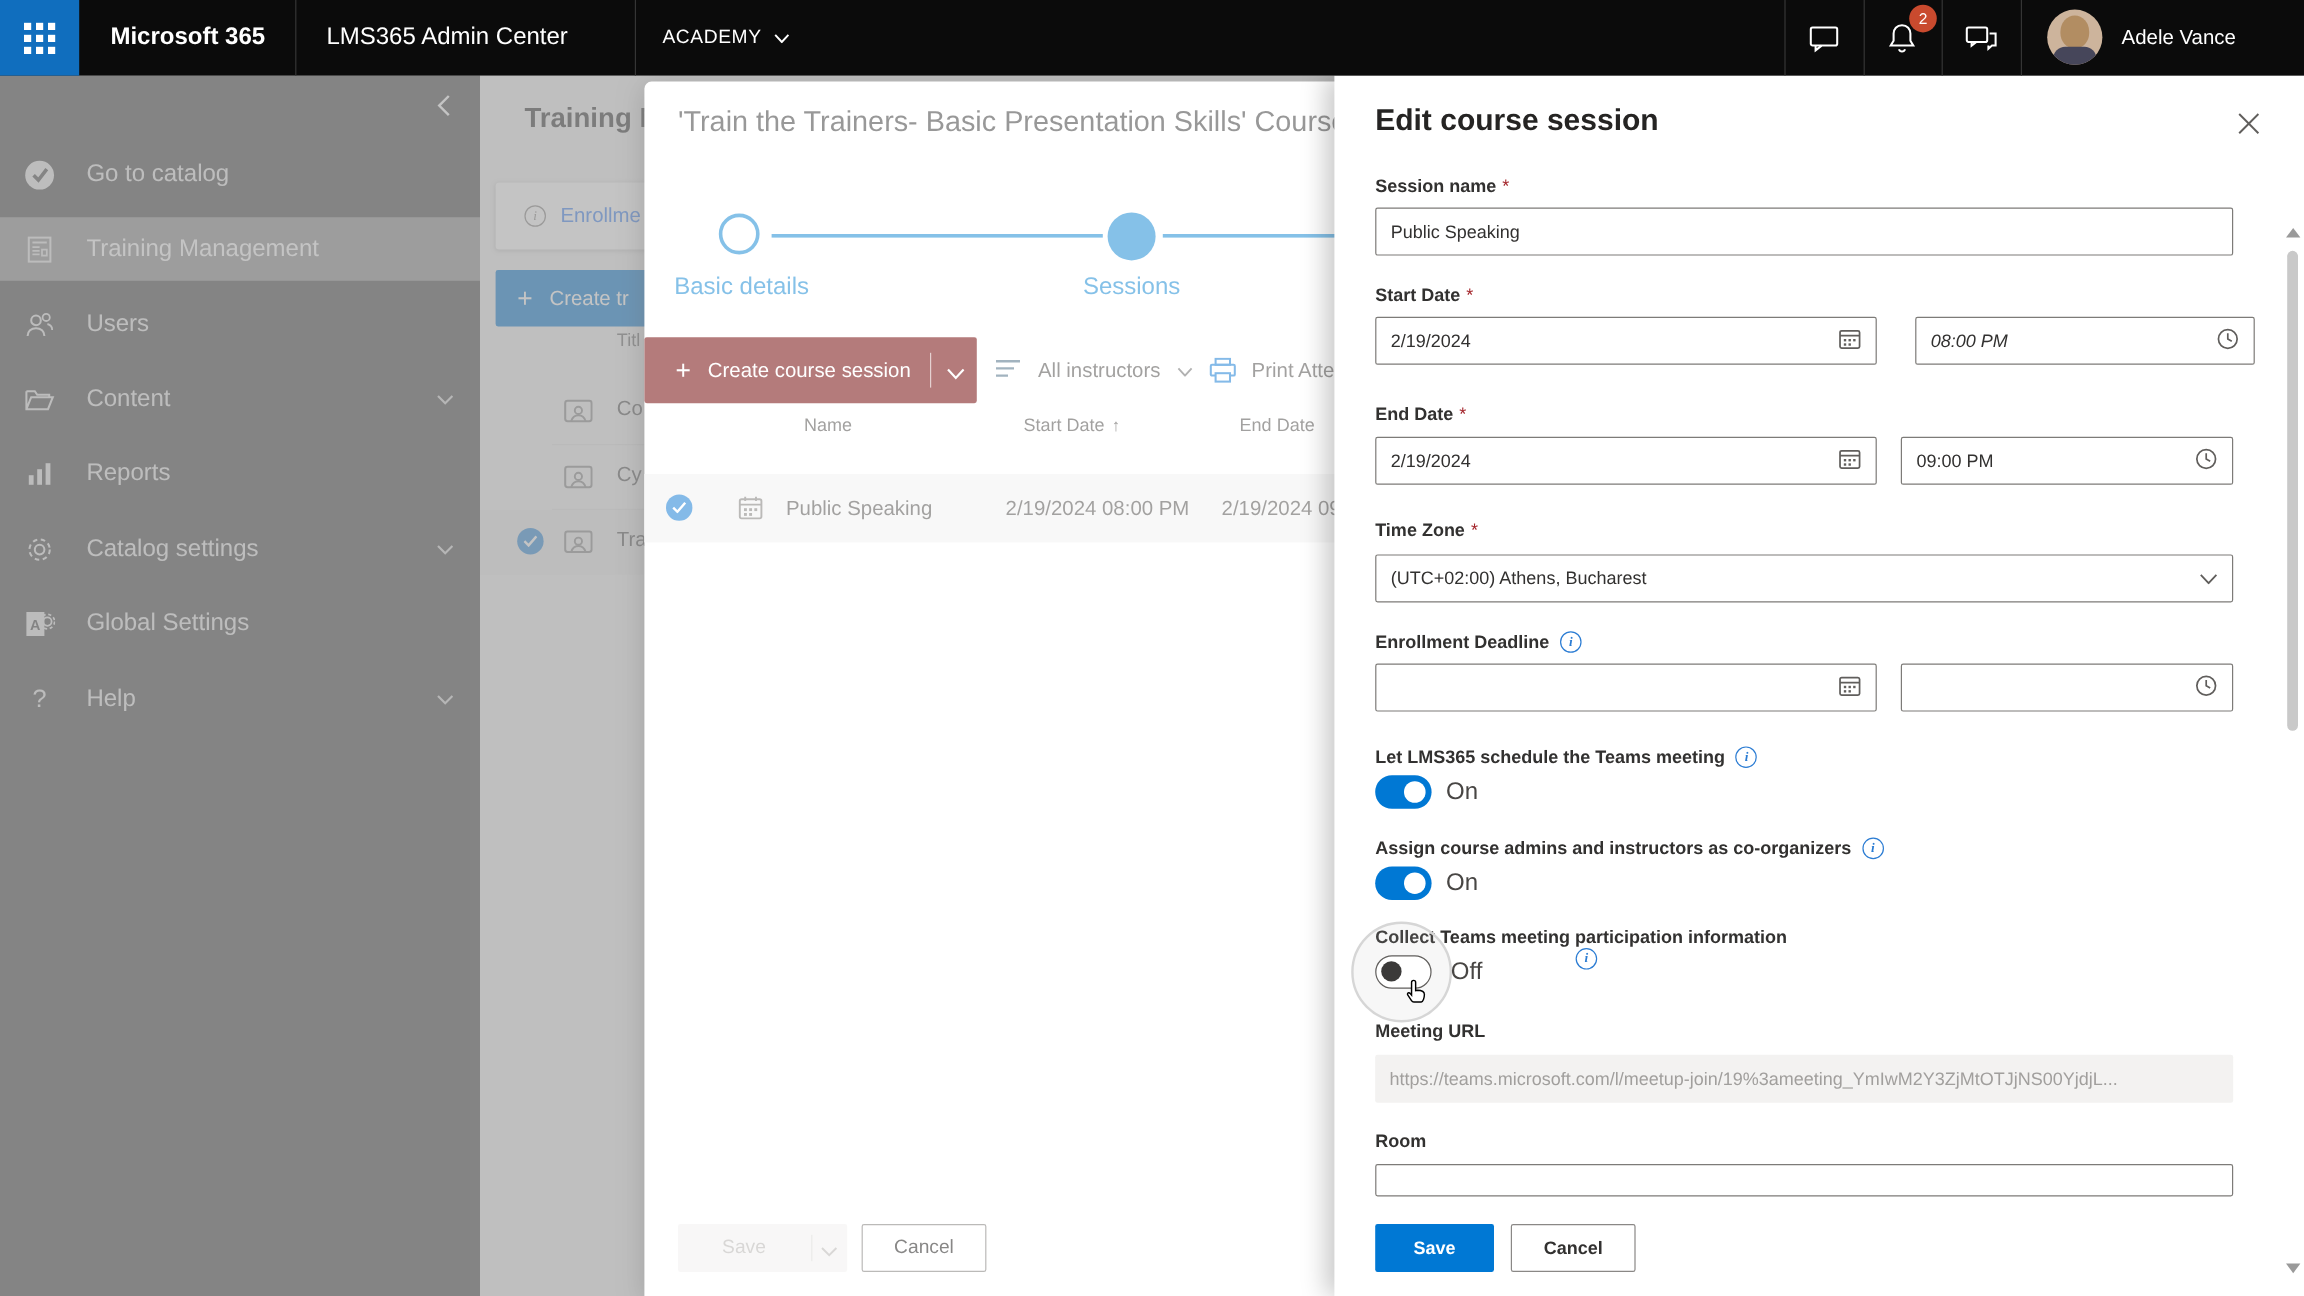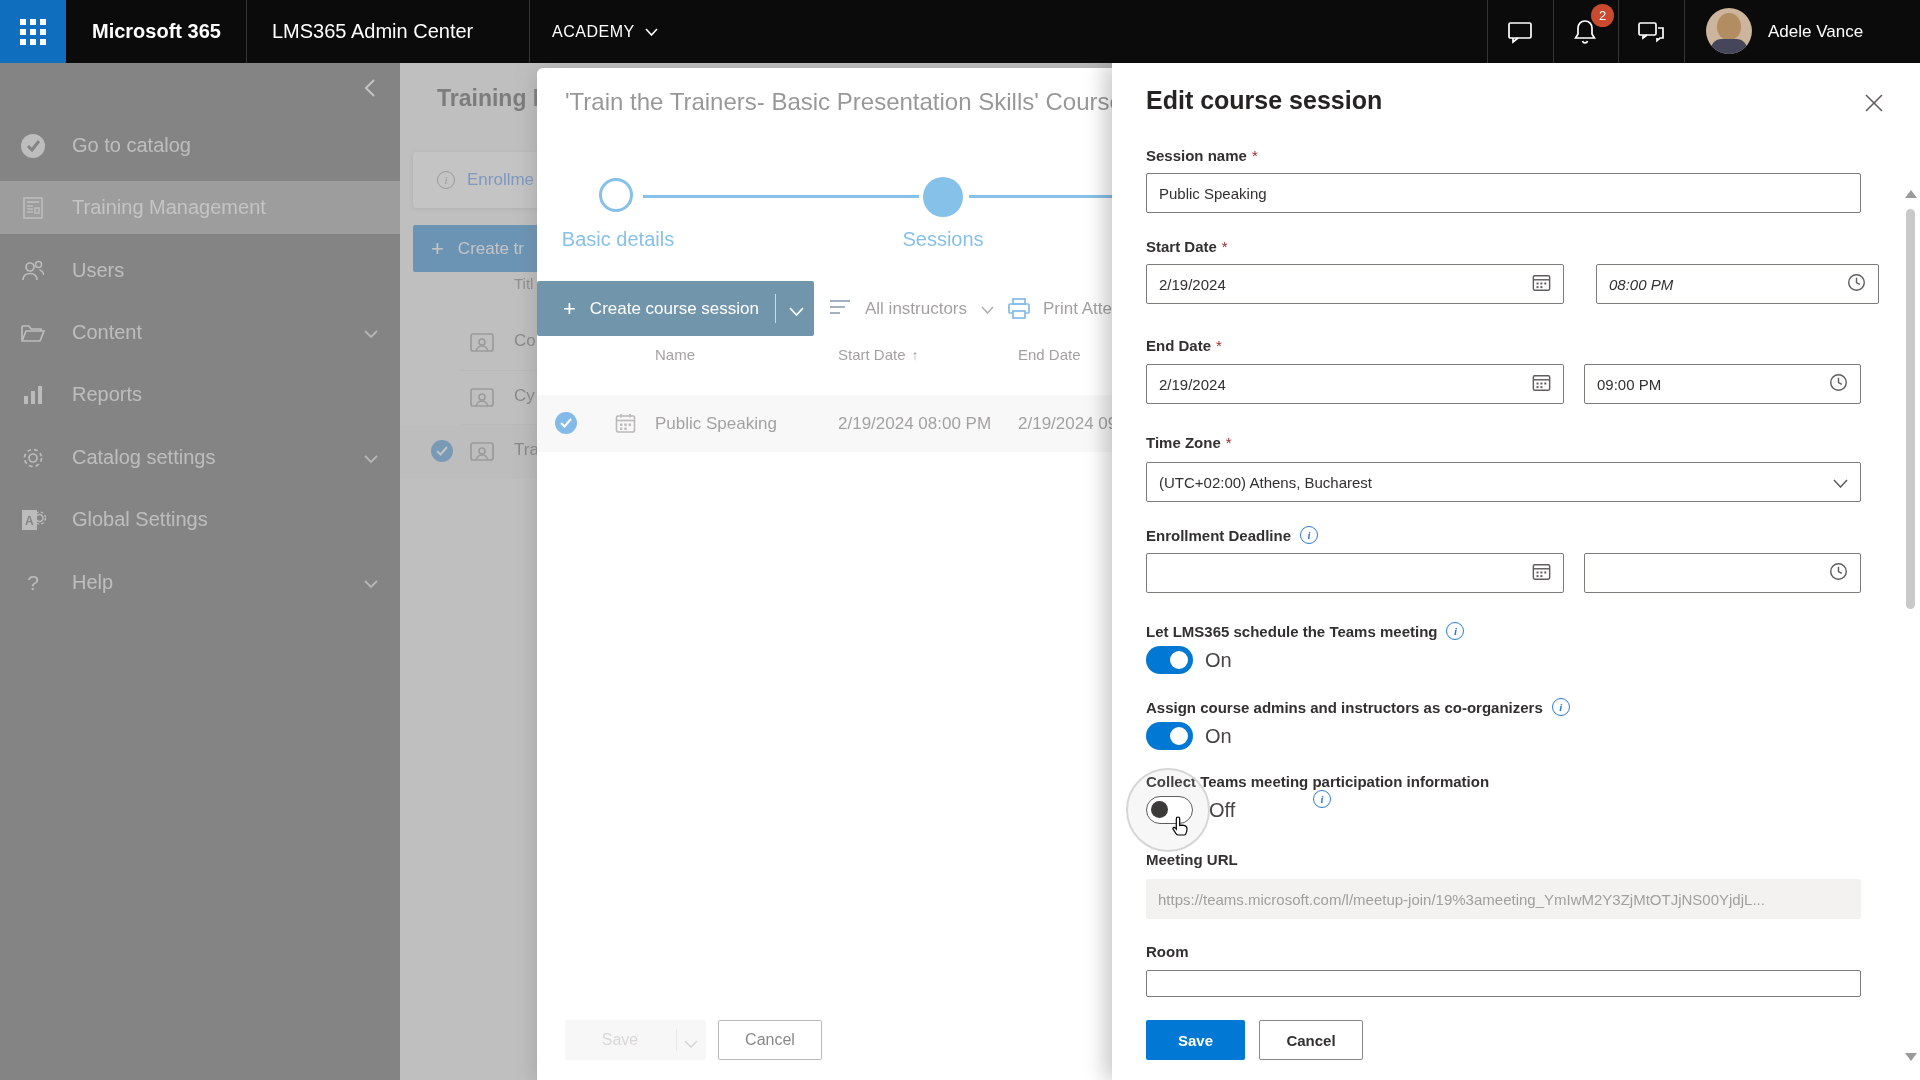--- a/index.html
+++ b/index.html
@@ -58,30 +58,30 @@
   .backdrop-dark { position:absolute; left:0; top:63px; width:1920px; height:1017px; background:rgba(0,0,0,.40); z-index:20; }
   .backdrop-light { position:absolute; left:0; top:63px; width:1920px; height:1017px; background:rgba(255,255,255,.42); z-index:40; }
 
   
   .dialog { position:absolute; left:537px; top:68px; width:1383px; height:1012px; background:#fff; border-top-left-radius:6px; box-shadow:0 4px 22px rgba(0,0,0,.35); z-index:30; }
   .dlg-title { position:absolute; left:28px; top:20px; font-size:24px; color:#4f4f4f; white-space:nowrap; }
   .step-circle { position:absolute; width:34px; height:34px; border:3px solid #2e95d8; border-radius:50%; background:#fff; }
   .step-circle.filled { width:40px; height:40px; border:none; background:#2e95d8; }
   .step-line { position:absolute; height:3px; background:#2e95d8; }
   .step-lbl { position:absolute; top:160px; width:200px; text-align:center; font-size:20px; color:#2e95d8; white-space:nowrap; }
-  .css-btn { position:absolute; left:0; top:213px; width:277px; height:55px; background:#0c4a6e; border-radius:2px; color:#fff; display:flex; align-items:center; font-size:17px; }
+  .css-btn { position:absolute; left:0; top:213px; width:277px; height:55px; background:#7f1d1d; border-radius:2px; color:#fff; display:flex; align-items:center; font-size:17px; }
   .css-btn .plus { margin:0 14px 0 26px; font-size:22px; }
   .css-btn .split { position:absolute; left:238px; top:13px; width:1px; height:29px; background:rgba(255,255,255,.65); }
   .css-btn .chev { position:absolute; left:252px; top:21px; }
   .filter { position:absolute; left:292px; top:226px; height:30px; display:flex; align-items:center; color:#605e5c; font-size:17px; }
   .filter .flines { margin-right:14px; }
   .filter .chev { margin-left:14px; color:#7a7a7a; }
   .printbtn { position:absolute; left:470px; top:226px; height:30px; display:flex; align-items:center; color:#605e5c; font-size:17px; white-space:nowrap; }
   .printbtn svg { margin-right:12px; }
-  .thead { position:absolute; top:278px; font-size:15px; color:#605e5c; }
+  .thead { position:absolute; top:278px; font-size:15px; color:#605e5c;margin-left:15px; }
   .sort-arrow::after { content:"\2191"; margin-left:6px; font-size:14px; }
   .trow { position:absolute; left:0; top:327px; width:1383px; height:57px; background:#f3f3f3; }
   .trow .cell { position:absolute; top:0; line-height:57px; font-size:17px; color:#605e5c; white-space:nowrap; }
   .chkcircle { width:22px; height:22px; border-radius:50%; background:#2b88d8; display:flex; align-items:center; justify-content:center; }
   .dlg-save { position:absolute; left:28px; top:952px; width:141px; height:40px; background:#f3f2f1; border-radius:2px; color:#bdbbb9; font-size:16px; display:flex; align-items:center; }
   .dlg-save .lblp { width:110px; text-align:center; }
   .dlg-save .split { position:absolute; left:111px; top:9px; width:1px; height:22px; background:#dddbd9; }
   .dlg-save .chev { position:absolute; left:119px; top:15px; }
   .dlg-cancel { position:absolute; left:181px; top:952px; width:104px; height:40px; background:#fff; border:1px solid #8a8886; border-radius:2px; color:#323130; font-size:16px; display:flex; align-items:center; justify-content:center; }
 

